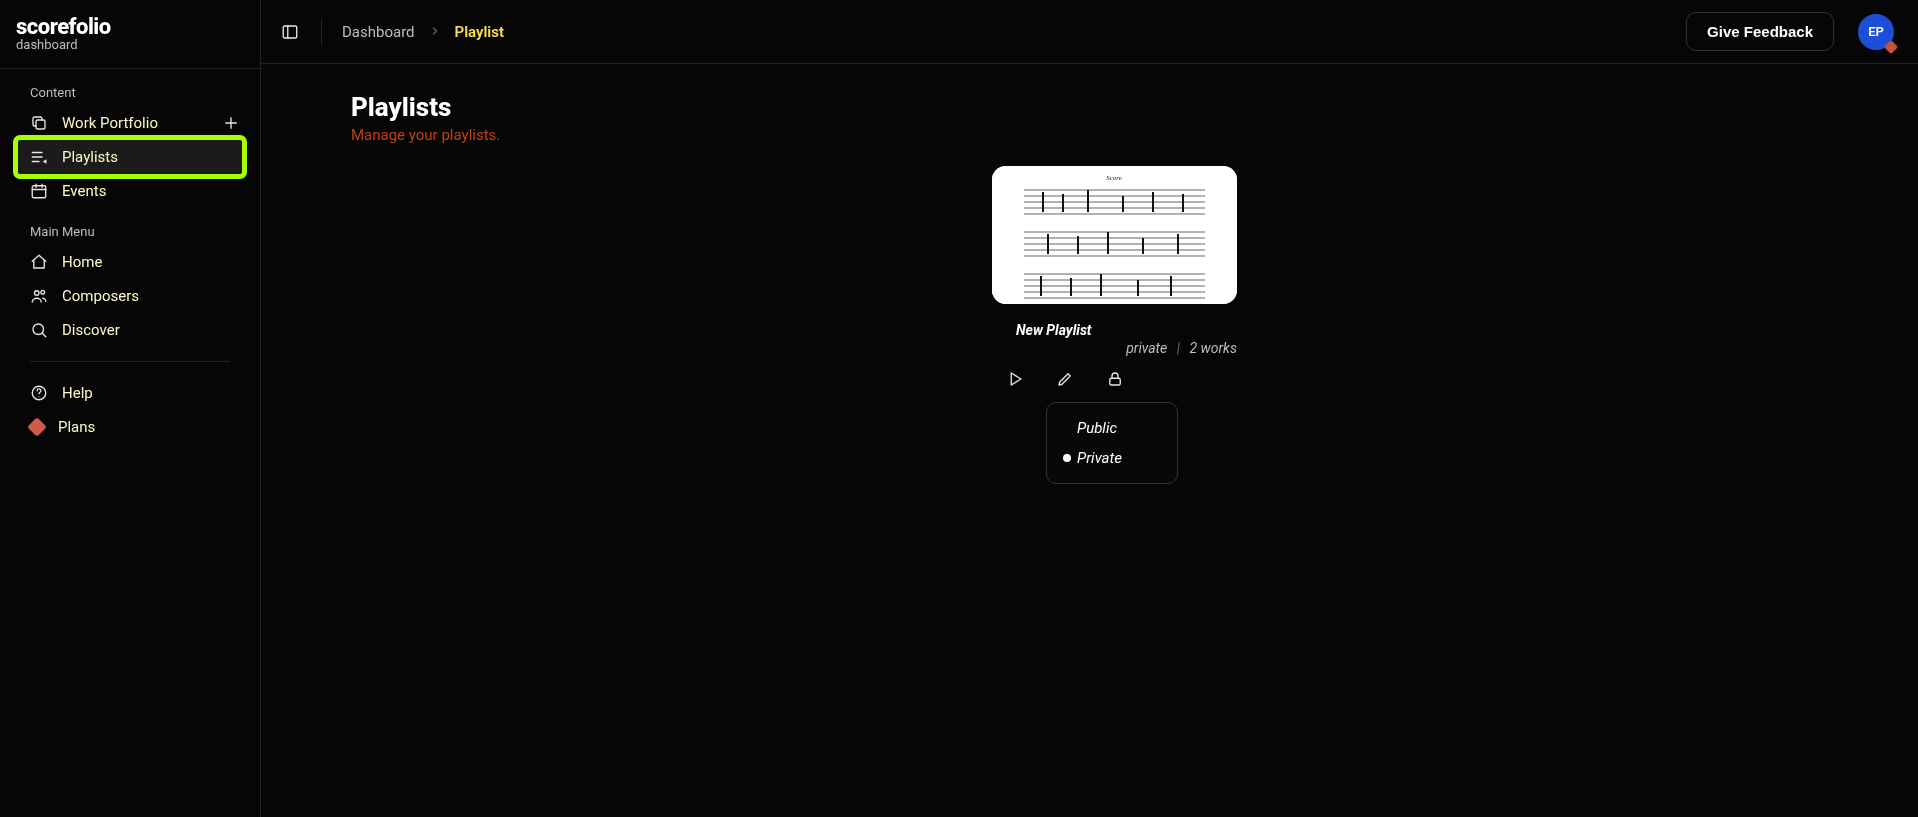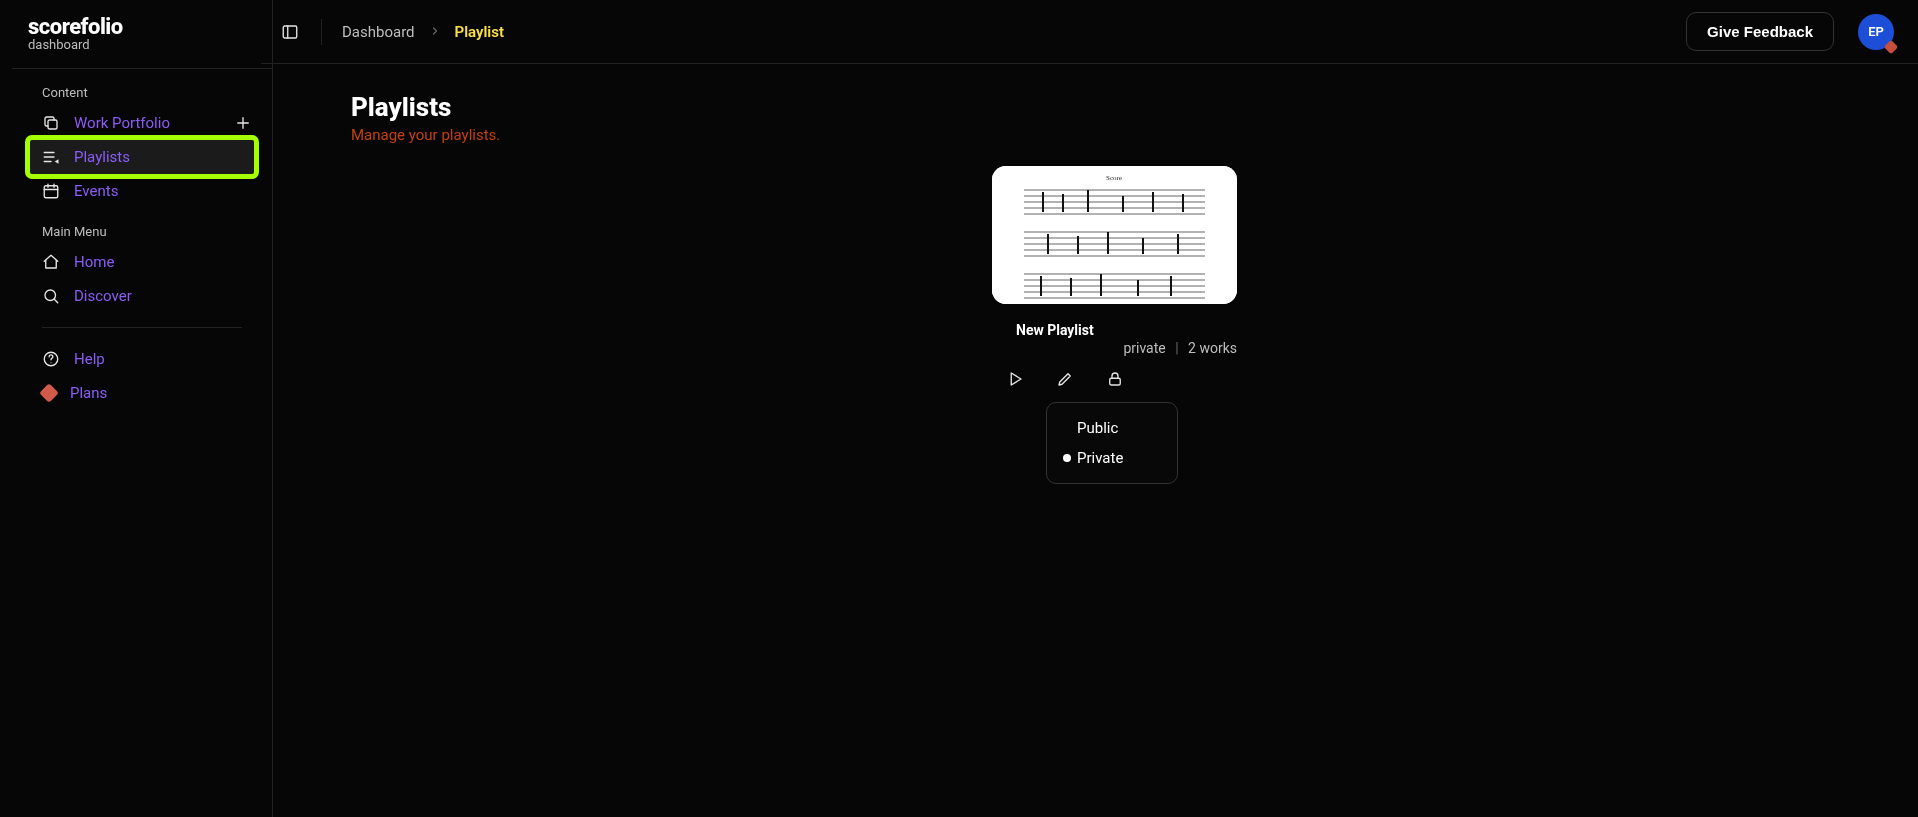--- a/index.html
+++ b/index.html
@@ -8,21 +8,21 @@
       background: #060606;
       color: #ffffff;
       font-family: -apple-system, BlinkMacSystemFont, "Segoe UI", Roboto, Helvetica, Arial, sans-serif;
       font-size: 14px;
       overflow: hidden;
     }
 
     
     .sidebar {
       position: absolute;
-      top: 0; left: 12px; bottom: 0;
+      top: 0; left: 0; bottom: 0;
       width: 261px;
       border-right: 1px solid #222;
       padding: 14px 0 0 0;
     }
     .brand { padding: 0 16px 14px 16px; }
     .brand-name {
       font-size: 22px;
       font-weight: 800;
       letter-spacing: -0.5px;
     }
@@ -37,21 +37,21 @@
       color: #bdbdbd;
       padding: 16px 30px 6px 30px;
     }
     .nav-item {
       display: flex;
       align-items: center;
       gap: 14px;
       padding: 8px 20px 8px 30px;
       cursor: pointer;
       font-size: 15px;
-      color: #8b5cf6;
+      color: #fef9c3;
     }
     .nav-item .trailing { margin-left: auto; color: #f2f2f2; }
     .nav-item.active {
       background: #1b1b1b;
       border-radius: 8px;
       margin: 0 12px;
       padding-left: 18px;
     }
     .nav-item.highlight-frame {
       outline: 5px solid #a6ff00;
@@ -141,21 +141,21 @@
       position:absolute;
       top:64px; left:261px; right:0; bottom:0;
       padding: 28px 40px 40px 90px;
       overflow:auto;
     }
     .page-title { font-size:26px; font-weight:800; }
     .page-sub   { color:#c2410c; font-size:15px; margin-top:4px; }
 
     .card-row { display:flex; justify-content:center; margin-top:22px; }
 
-    .playlist-card { width:245px; }
+    .playlist-card { width:245px;font-style:italic; }
     .thumb {
       width:245px; height:138px;
       background:#fff;
       border-radius:14px;
       overflow:hidden;
       display:block;
     }
     .thumb svg { width:100%; height:100%; }
     .card-title { font-size:14px; font-weight:700; margin-top:18px;margin-left:24px; }
     .card-meta  { color:#bdbdbd; font-size:14px; margin-top:2px;text-align:right; }
@@ -237,20 +237,31 @@
   <div class="nav-item">
     <span class="ico">
       <svg viewBox="0 0 24 24">
           <path d="M3 11l9-8 9 8"></path>
           <path d="M5 10v10h14V10"></path>
         </svg>
     </span>
     <span>Home</span>
   </div>
 
+  <div class="nav-item">
+    <span class="ico">
+      <svg viewBox="0 0 24 24">
+          <circle cx="9" cy="8" r="3"></circle>
+          <path d="M3 20c0-3 3-5 6-5s6 2 6 5"></path>
+          <circle cx="17" cy="7" r="2.5"></circle>
+          <path d="M21 19c0-2-2-4-4-4"></path>
+        </svg>
+    </span>
+    <span>Composers</span>
+  </div>
 
   <div class="nav-item">
     <span class="ico">
       <svg viewBox="0 0 24 24">
           <circle cx="11" cy="11" r="7"></circle>
           <path d="M21 21l-4.3-4.3"></path>
         </svg>
     </span>
     <span>Discover</span>
   </div>

